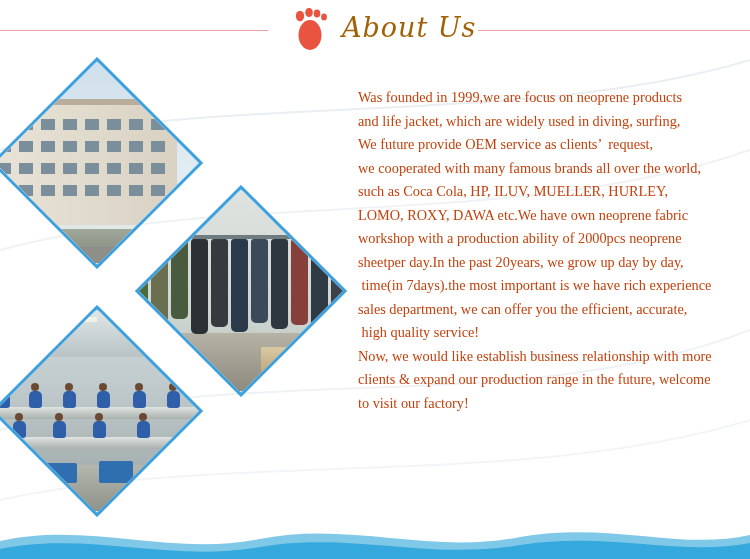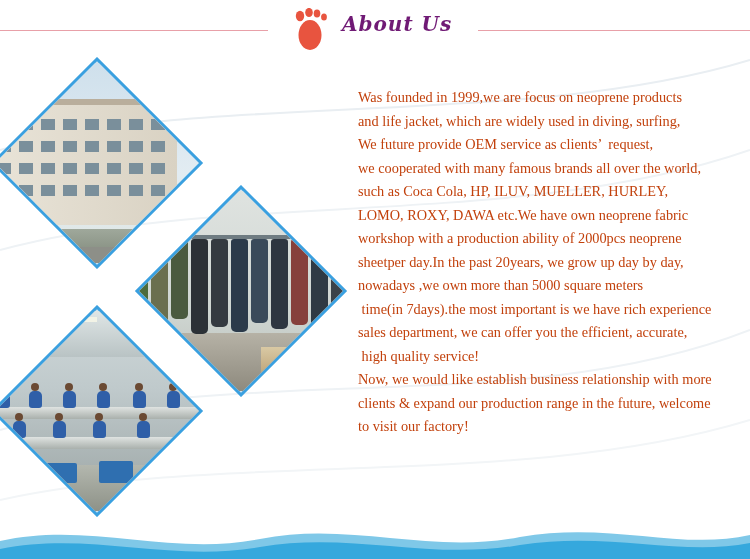--- a/index.html
+++ b/index.html
@@ -60,24 +60,24 @@
     left: 290px;
     top: 8px;
     width: 42px;
     height: 48px;
   }
   .about-title {
     position: absolute;
     left: 342px;
     top: 12px;
     font-family: "DejaVu Serif", serif;
-    font-size: 20px;
+    font-size: 27px;
     font-style: italic;
-    font-weight: bold;
-    color: #701a75;
+    font-weight: normal;
+    color: #a16207;
     letter-spacing: 1px;
     white-space: nowrap;
   }
 
   
   .photo {
     position: absolute;
     transform: rotate(45deg);
     border: 3px solid #3aa0e0;
     box-sizing: border-box;
@@ -314,21 +314,20 @@
 
   <div class="text-block">
     <div class="body-line">Was founded in 1999,we are focus on neoprene products</div>
     <div class="body-line">and life jacket, which are widely used in diving, surfing,</div>
     <div class="body-line">We future provide OEM service as clients’  request,</div>
     <div class="body-line">we cooperated with many famous brands all over the world,</div>
     <div class="body-line">such as Coca Cola, HP, ILUV, MUELLER, HURLEY,</div>
     <div class="body-line">LOMO, ROXY, DAWA etc.We have own neoprene fabric</div>
     <div class="body-line">workshop with a production ability of 2000pcs neoprene</div>
     <div class="body-line">sheetper day.In the past 20years, we grow up day by day,</div>
-    <div class="body-line">nowadays ,we own more than 5000 square meters</div>
     <div class="body-line"> time(in 7days).the most important is we have rich experience</div>
     <div class="body-line">sales department, we can offer you the efficient, accurate,</div>
     <div class="body-line"> high quality service!</div>
     <div class="body-line">Now, we would like establish business relationship with more</div>
     <div class="body-line">clients &amp; expand our production range in the future, welcome</div>
     <div class="body-line">to visit our factory!</div>
   </div>
 
   <svg class="footer" viewBox="0 0 750 44" preserveAspectRatio="none">
     <path d="M0,26 C90,6 170,42 260,24 C350,6 430,40 520,22 C610,6 680,36 750,20 L750,44 L0,44 Z" fill="#7fc8e8"></path>

